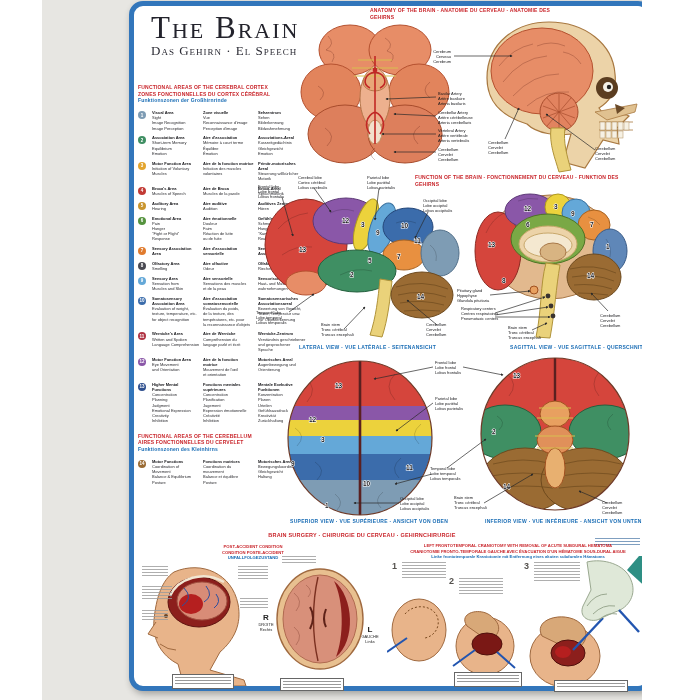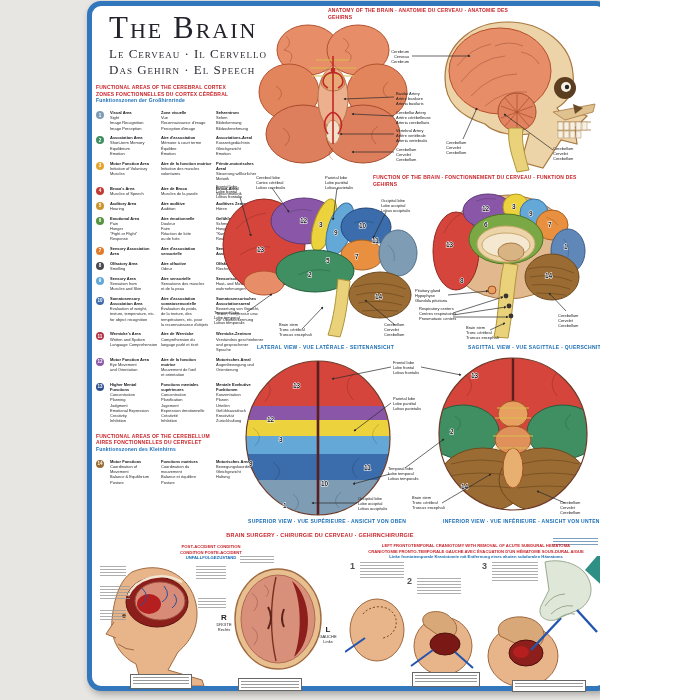--- a/index.html
+++ b/index.html
@@ -1,17 +1,17 @@
 <!DOCTYPE html>
 <html><head>
 <meta charset="utf-8">
 <style>
   html,body{margin:0;padding:0;}
   body{font-family:"Liberation Sans",sans-serif;}
-  #stage{position:relative;width:600px;height:700px;background:#e7e6e2;overflow:hidden;}
+  #stage{position:relative;width:600px;height:700px;background:#e7e6e2;overflow:hidden;margin-left:42px;}
   #poster{position:absolute;left:87px;top:1px;width:513px;height:680px;background:#fff;
     border:5px solid #3276bb;border-radius:14px;box-shadow:2px 3px 7px rgba(0,0,0,.3);}
   .abs{position:absolute;}
   
   .t1{font-family:"Liberation Serif",serif;font-variant:small-caps;font-size:31px;color:#23232c;letter-spacing:2px;line-height:1;}
   .t2{font-family:"Liberation Serif",serif;font-variant:small-caps;font-size:13px;color:#2b2b34;letter-spacing:1px;line-height:1.25;}
   
   .rh{font-size:5px;font-weight:bold;color:#c9252b;letter-spacing:.2px;line-height:1.3;}
   .bh{font-size:5px;font-weight:bold;color:#1a6db5;letter-spacing:.2px;line-height:1.3;}
   .rh4{font-size:4.2px;font-weight:bold;color:#c9252b;line-height:1.35;}
@@ -41,21 +41,20 @@
   .gk{fill:none;stroke:rgba(0,0,0,.18);stroke-width:.9;}
 </style>
 </head>
 <body>
 
 <div id="stage">
   <div id="poster"></div>
 
   <div class="abs" style="left:109px;top:12px;">
     <div class="t1">The Brain</div>
-    <div class="t2" style="margin-top:3px;">Le Cerveau · Il Cervello</div>
     <div class="t2">Das Gehirn · El Speech</div>
   </div>
 
   <div class="abs rh" style="left:328px;top:7px;width:185px;">ANATOMY OF THE BRAIN · ANATOMIE DU CERVEAU · ANATOMIE DES GEHIRNS</div>
   <div class="abs rh" style="left:373px;top:174px;width:222px;">FUNCTION OF THE BRAIN · FONCTIONNEMENT DU CERVEAU · FUNKTION DES GEHIRNS</div>
 
   <div id="cortex-col">
     <div style="margin-bottom:2px;">
       <div class="rh">FUNCTIONAL AREAS OF THE CEREBRAL CORTEX</div>
       <div class="rh">ZONES FONCTIONNELLES DU CORTEX CÉRÉBRAL</div>

